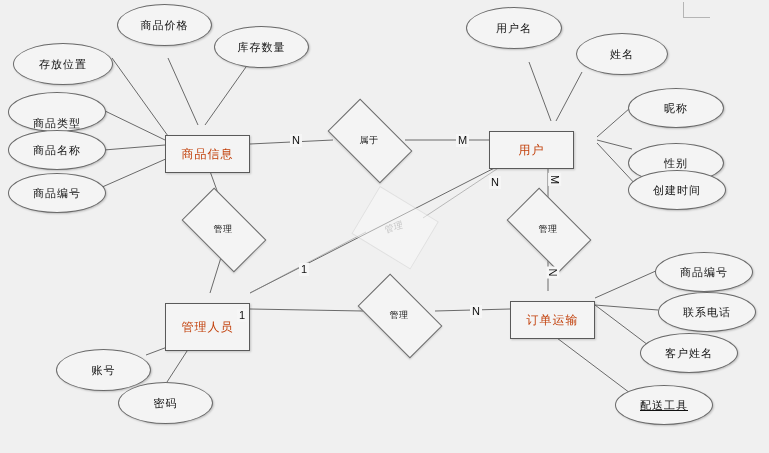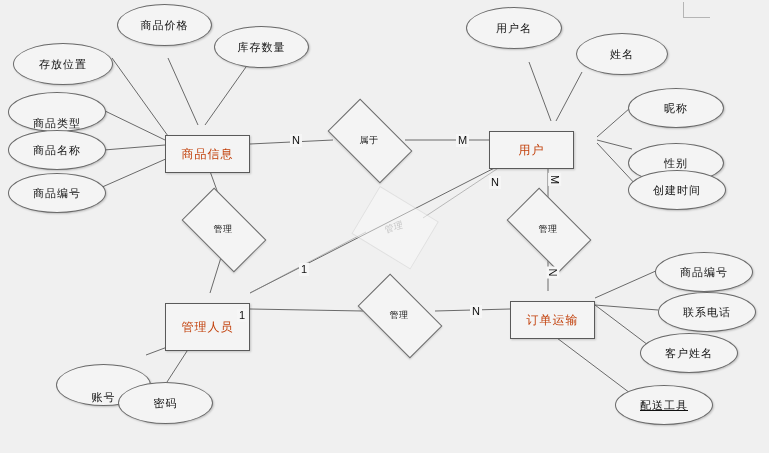--- a/index.html
+++ b/index.html
@@ -150,21 +150,21 @@
     </div>
     <div class="node attr" style="left: 628px; top: 88px; width: 96px; height: 40px;">
       <span>昵称</span>
     </div>
     <div class="node attr" style="left: 628px; top: 143px; width: 96px; height: 40px; font-family: Liberation Mono, monospace;">
       <span>性别</span>
     </div>
     <div class="node attr" style="left: 628px; top: 170px; width: 98px; height: 40px;">
       <span>创建时间</span>
     </div>
-    <div class="node attr" style="left: 56px; top: 364px; width: 95px; height: 42px; align-items: flex-end;">
+    <div class="node attr" style="left: 56px; top: 349px; width: 95px; height: 42px;">
       <span>账号</span>
     </div>
     <div class="node attr" style="left: 118px; top: 382px; width: 95px; height: 42px;">
       <span>密码</span>
     </div>
     <div class="node attr" style="left: 655px; top: 252px; width: 98px; height: 40px;">
       <span>商品编号</span>
     </div>
     <div class="node attr" style="left: 658px; top: 292px; width: 98px; height: 40px;">
       <span>联系电话</span>

